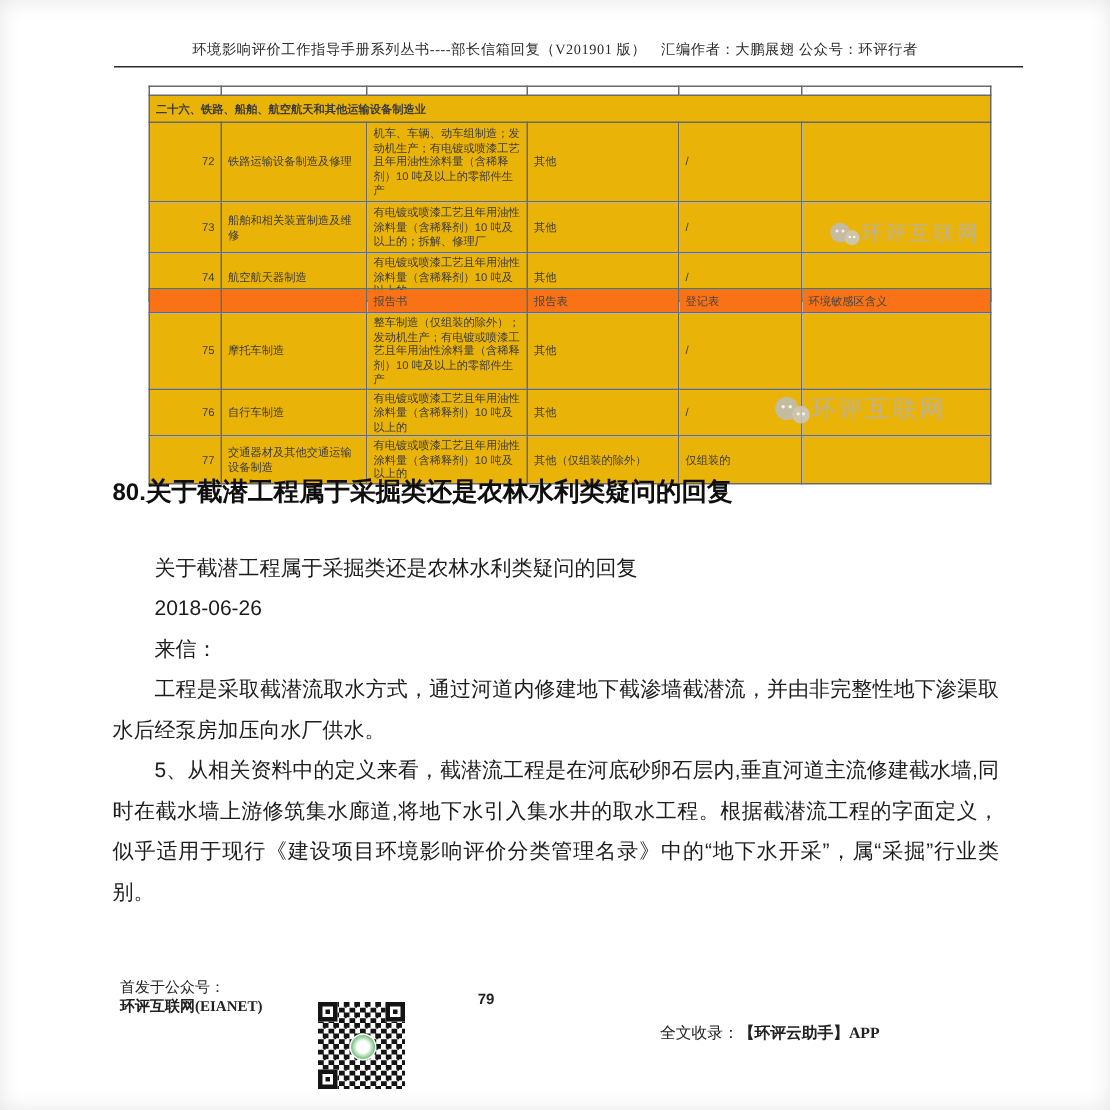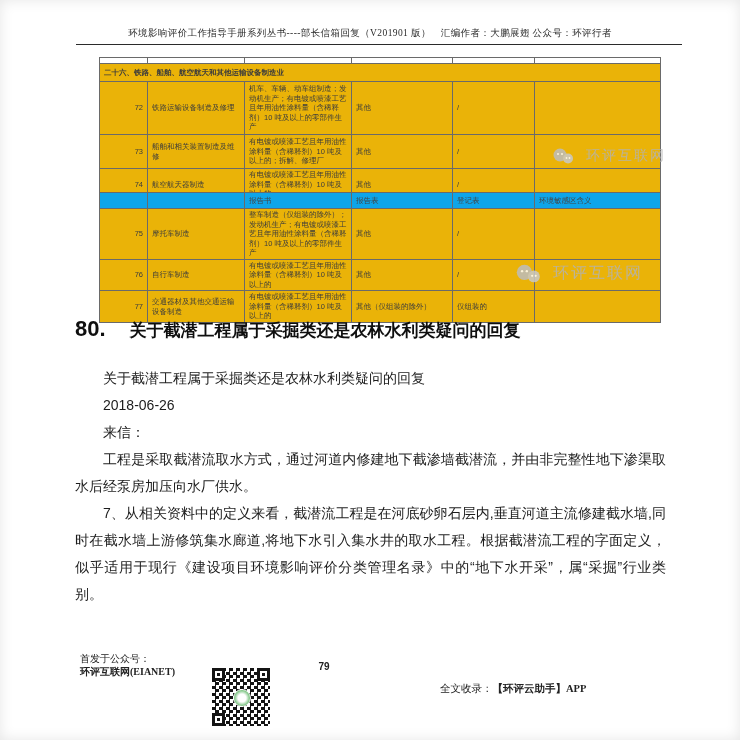--- a/index.html
+++ b/index.html
@@ -16,35 +16,35 @@
   table.cat{position:absolute;left:99px;border-collapse:collapse;table-layout:fixed;width:561px;
     font-size:7.5px;color:#3c3c3c;}
   table.cat td{border:1px solid #6a6a6a;background:#eab308;padding:1px 4px;vertical-align:middle;
     line-height:9.5px;overflow:hidden;}
   table.t1{top:57px;}
   table.t2{top:192px;}
   tr.sliver td{background:#ffffff;padding:0;height:5px;}
   tr.section td{font-weight:bold;height:15px;}
   td.num{text-align:right;padding-right:7px;}
   td.desc{vertical-align:top;}
-  tr.thead2 td{background:#0ea5e9;height:13px;color:#444;}
+  tr.thead2 td{background:#f97316;height:13px;color:#444;}
   .rh-a{height:50px;} .rh-b{height:31px;} .rh-c{height:26px;}
   .rh-d{height:46px;} .rh-e{height:26px;} .rh-f{height:29px;margin-left:24px;}
 
   
-  .wm{position:absolute;display:flex;align-items:center;gap:12px;color:#b3b3b3;opacity:.85;
+  .wm{position:absolute;display:flex;align-items:center;gap:0;color:#b3b3b3;opacity:.85;
     font-family:"Liberation Sans",sans-serif;letter-spacing:2px;pointer-events:none;}
   .wm1{left:552px;top:147px;font-size:14px;}
   .wm2{left:515px;top:263px;font-size:16px;}
   .wm svg{display:block;}
 
   
   .article-heading{position:absolute;left:75px;top:316px;color:#0f0f0f;
     font-family:"Liberation Serif","DejaVu Serif",serif;font-weight:bold;font-size:17px;}
-  .article-heading .num{font-family:"Liberation Sans",sans-serif;margin-right:24px;font-size:22px;}
+  .article-heading .num{font-family:"Liberation Sans",sans-serif;font-size:16px;}
   .article-body{position:absolute;left:75px;top:365px;width:591px;
     font-size:14px;line-height:27px;color:#1c1c1c;text-align:justify;}
   .article-body p{margin:0;text-indent:2em;}
 
   
   .footer-left{position:absolute;left:80px;top:652px;
     font-family:"Liberation Serif","DejaVu Serif",serif;font-size:10px;line-height:13px;color:#222;}
   .footer-left .bold{font-weight:bold;}
   .page-num{position:absolute;left:0;top:661px;width:648px;text-align:center;
     font-size:10px;font-weight:bold;color:#222;}
@@ -193,21 +193,21 @@
 
   <div class="article-heading">
     <span class="num">80.</span><span>关于截潜工程属于采掘类还是农林水利类疑问的回复</span>
   </div>
 
   <div class="article-body">
     <p>关于截潜工程属于采掘类还是农林水利类疑问的回复</p>
     <p>2018-06-26</p>
     <p>来信：</p>
     <p>工程是采取截潜流取水方式，通过河道内修建地下截渗墙截潜流，并由非完整性地下渗渠取水后经泵房加压向水厂供水。</p>
-    <p>7、从相关资料中的定义来看，截潜流工程是在河底砂卵石层内,垂直河道主流修建截水墙,同时在截水墙上游修筑集水廊道,将地下水引入集水井的取水工程。根据截潜流工程的字面定义，似乎适用于现行《建设项目环境影响评价分类管理名录》中的“地下水开采”，属“采掘”行业类别。</p>
+    <p>5、从相关资料中的定义来看，截潜流工程是在河底砂卵石层内,垂直河道主流修建截水墙,同时在截水墙上游修筑集水廊道,将地下水引入集水井的取水工程。根据截潜流工程的字面定义，似乎适用于现行《建设项目环境影响评价分类管理名录》中的“地下水开采”，属“采掘”行业类别。</p>
   </div>
 
   <div class="footer-left">
     <div>首发于公众号：</div>
     <div class="bold">环评互联网(EIANET)</div>
   </div>
 
   <div class="qr">
     <div class="corner c-tl"></div>
     <div class="corner c-tr"></div>

